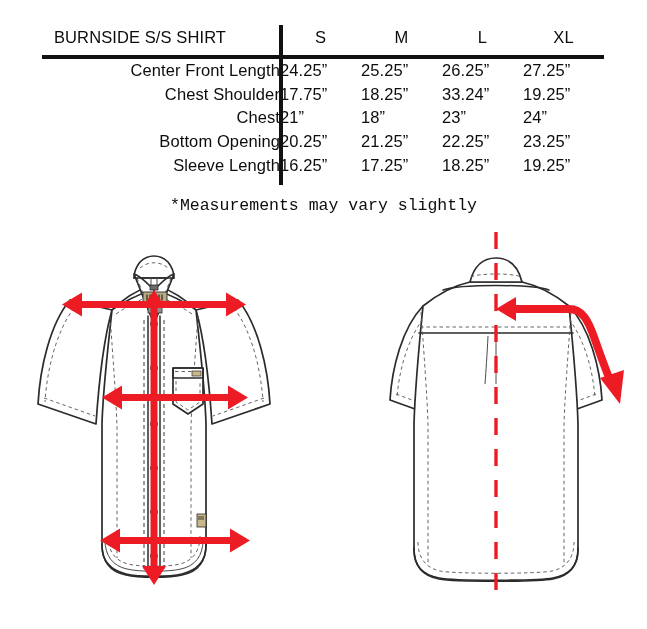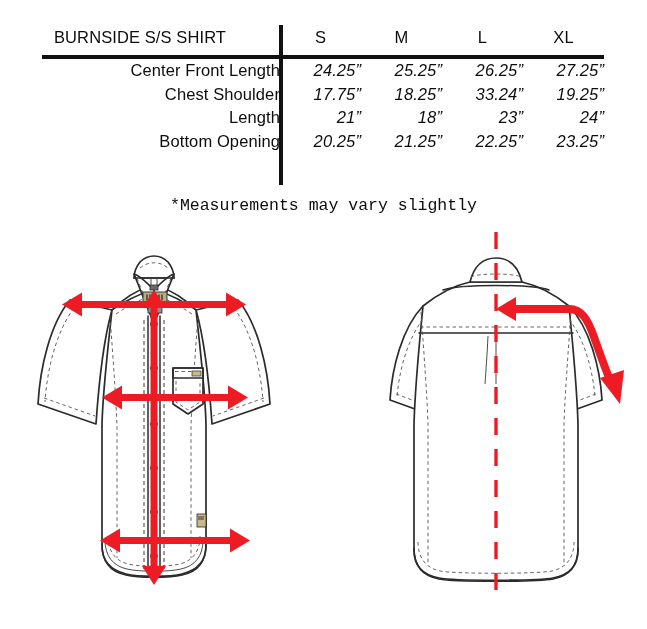--- a/index.html
+++ b/index.html
@@ -60,21 +60,21 @@
   }
 
   .body-row td {
     height: 23.6px;
     font-size: 16.5px;
   }
   .cell-name {
     text-align: right;
     padding-left: 12px !important;
   }
-  .cell-val { text-align: right; font-style: italic; }
+  .cell-val { text-align: left; }
 
   
   #vertical-divider {
     position: absolute;
     left: 279px;
     top: 25px;
     width: 4px;
     height: 160px;
     background: #111;
   }
@@ -133,32 +133,39 @@
         <td class="cell-val">27.25”</td>
       </tr>
       <tr class="body-row">
         <td class="cell-name">Chest Shoulder</td>
         <td class="cell-val">17.75”</td>
         <td class="cell-val">18.25”</td>
         <td class="cell-val">33.24”</td>
         <td class="cell-val">19.25”</td>
       </tr>
       <tr class="body-row">
-        <td class="cell-name">Length</td>
+        <td class="cell-name">Chest</td>
         <td class="cell-val">21”</td>
         <td class="cell-val">18”</td>
         <td class="cell-val">23”</td>
         <td class="cell-val">24”</td>
       </tr>
       <tr class="body-row">
         <td class="cell-name">Bottom Opening</td>
         <td class="cell-val">20.25”</td>
         <td class="cell-val">21.25”</td>
         <td class="cell-val">22.25”</td>
         <td class="cell-val">23.25”</td>
+      </tr>
+      <tr class="body-row">
+        <td class="cell-name">Sleeve Length</td>
+        <td class="cell-val">16.25”</td>
+        <td class="cell-val">17.25”</td>
+        <td class="cell-val">18.25”</td>
+        <td class="cell-val">19.25”</td>
       </tr>
     </tbody>
   </table>
   <div id="vertical-divider"></div>
 </div>
 
 <div id="footnote">*Measurements may vary slightly</div>
 
 <div id="illustrations">
   <svg width="647" height="401" viewBox="0 0 647 401" xmlns="http://www.w3.org/2000/svg">

